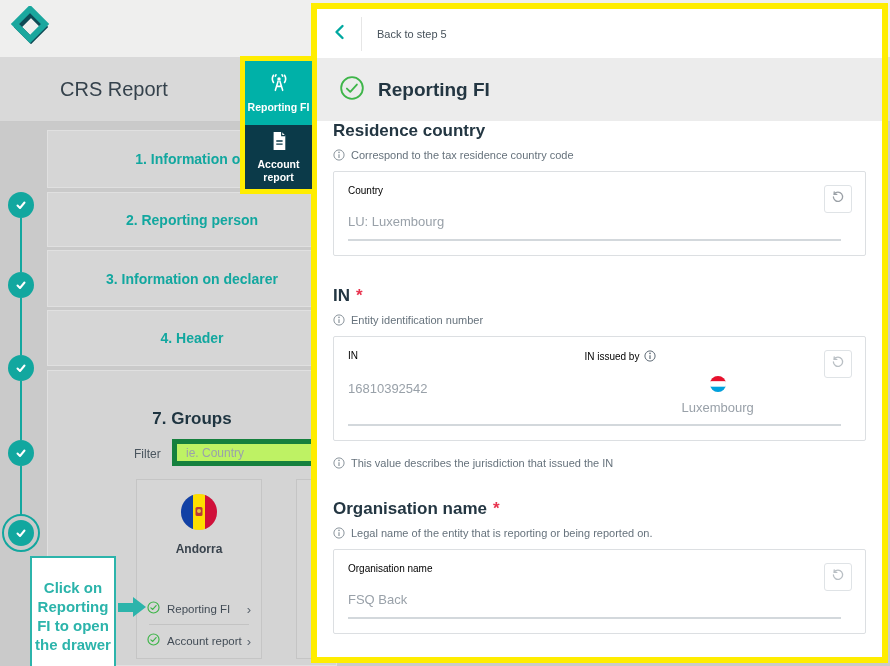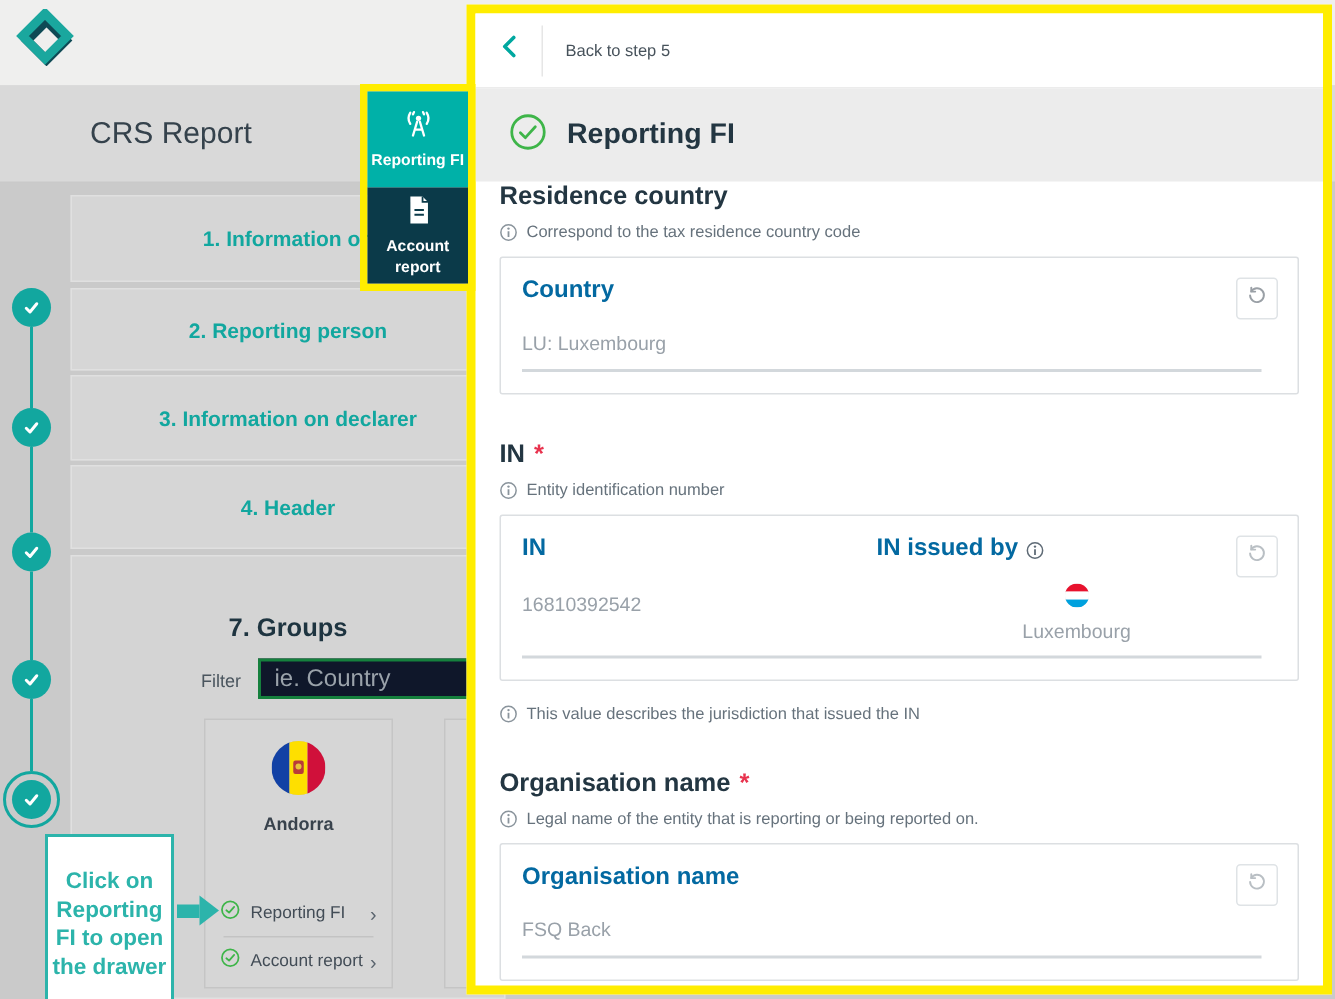--- a/index.html
+++ b/index.html
@@ -24,22 +24,22 @@
 
   
   .step-card { position:absolute; left:47px; width:290px; background:#d6d6d6; border:1px solid #e0e0e0;
                display:flex; align-items:center; justify-content:center; color:#12a79f;
                font-weight:bold; font-size:14px; }
   .step5-panel { position:absolute; left:47px; top:370px; width:290px; height:296px;
                  background:#d4d4d4; border:1px solid #e0e0e0; }
   .groups-heading { position:absolute; top:38px; left:0; width:100%; text-align:center;
                     font-size:17px; font-weight:bold; color:#1e3440; }
   .filter-label { position:absolute; left:86px; top:76px; font-size:12px; color:#4a555e; }
-  .filter-input { position:absolute; left:124px; top:68px; width:180px; height:27px; background:#0f172a;
-                  border:2px solid #15803d; font-size:16px; color:#6b757e; padding:0 9px;
+  .filter-input { position:absolute; left:124px; top:68px; width:180px; height:27px; background:#bef264;
+                  border:5px solid #15803d; font-size:12px; color:#6b757e; padding:0 9px;
                   font-family:"Liberation Sans", sans-serif; }
   .filter-input::placeholder { color:#9aa2aa; }
 
   .group-card { position:absolute; top:108px; background:#d6d6d6; border:1px solid #c5c5c5; height:180px; }
   .group-card.andorra { left:88px; width:126px; }
   .group-card.sliver { left:248px; width:80px; }
   .flag-andorra { position:absolute; left:calc(50% - 18px); top:14px; width:36px; height:36px;
                   border-radius:50%; overflow:hidden; box-shadow:0 0 0 1px #bdbdbd inset; }
   .country-name { position:absolute; top:62px; left:0; width:100%; text-align:center; font-size:12px;
                   font-weight:bold; color:#39434d; }
@@ -67,21 +67,21 @@
   .back-label { margin-left:15px; font-size:11px; color:#47525b; }
   .drawer-titleband { height:62px; background:#ececec; display:flex; align-items:center; padding-left:22px; }
   .drawer-title { margin-left:13px; font-size:19px; font-weight:bold; color:#233642; }
   .drawer-body { padding:0 16px; }
   .sec-heading { font-size:17px; font-weight:bold; color:#233642; }
   .sec-heading.spaced { margin-top:30px; }
   .req-star { color:#e8334e; margin-left:6px; font-weight:bold; }
   .info-row { margin-top:8px; display:flex; align-items:center; gap:6px; font-size:11px; color:#66727c; }
   .field-card { margin-top:10px; border:1px solid #dcdfe2; border-radius:2px; position:relative;
                 padding:13px 14px 14px; background:#fff; }
-  .f-label { font-size:16px; font-weight:bold; color:#0369a1; display:flex; align-items:center; gap:5px; }
+  .f-label { font-size:10px; font-weight:normal; color:#000000; display:flex; align-items:center; gap:5px; }
   .f-value { margin-top:16px; font-size:13px; color:#99a1a9; min-height:18px; display:flex;
              align-items:center; gap:8px; }
   .underline { border-bottom:2px solid #d3d8dc; margin-top:9px; margin-right:10px; }
   .icon-btn { position:absolute; top:13px; right:13px; width:28px; height:28px; background:#fff;
               border:1px solid #dfe3e6; border-radius:3px; display:flex; align-items:center;
               justify-content:center; cursor:pointer; }
   .cols { display:flex; }
   .col1 { width:47%; }
   .col2 { flex:1; }
   .flag-lux { width:16px; height:16px; border-radius:50%; overflow:hidden; display:inline-block;

